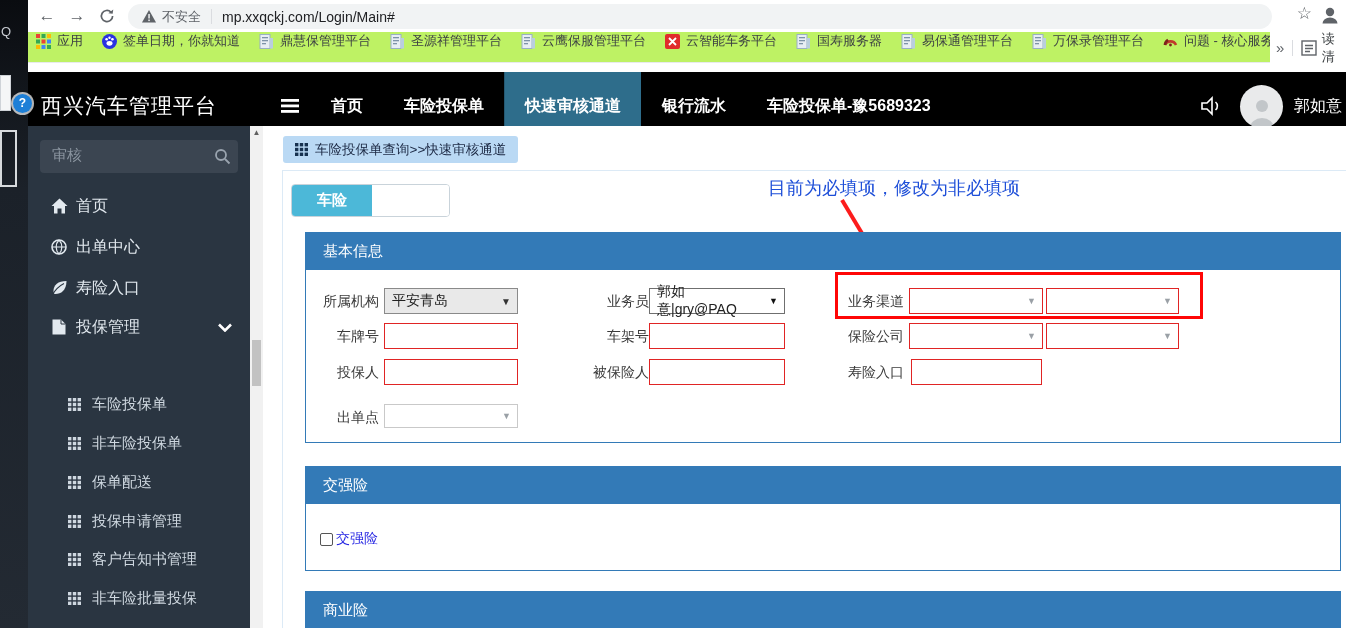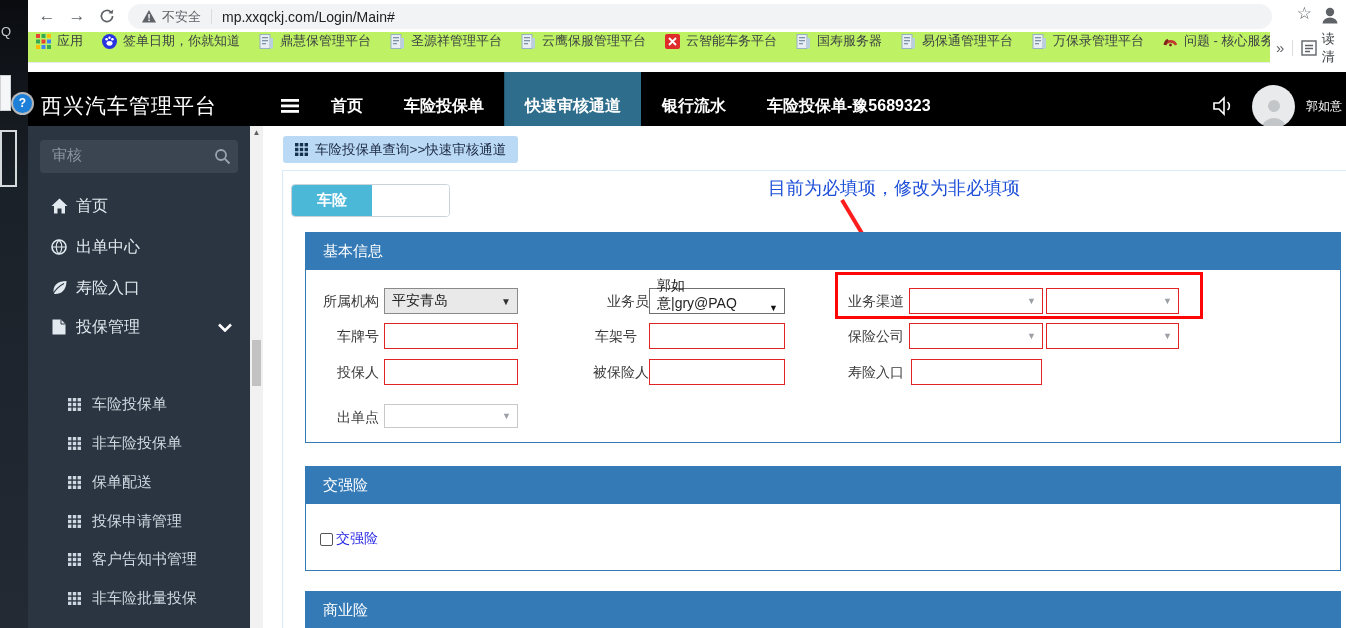--- a/index.html
+++ b/index.html
@@ -47,21 +47,21 @@
            letter-spacing:1px; flex:none; }
   .hamburger { width:42px; display:flex; align-items:center; justify-content:center;
                border-left:1px solid rgba(0,0,0,.18); flex:none; }
   .nav-item { display:flex; align-items:center; padding:0 20px; font-size:16px; font-weight:bold;
               border-left:1px solid rgba(0,0,0,.18); white-space:nowrap; }
   .nav-item.active { background:#2e6d8b; }
   .hdr-right { margin-left:auto; display:flex; align-items:center; padding-right:4px; }
   .vol-icon { margin-right:16px; }
   .hdr-avatar { width:43px; height:43px; border-radius:50%; background:#e9eaeb; overflow:hidden;
                 display:flex; align-items:flex-end; justify-content:center; margin-right:11px; flex:none; }
-  .hdr-user { font-size:12px; white-space:nowrap; }
+  .hdr-user { font-size:16px; white-space:nowrap; }
 
   
   .sidebar { position:absolute; left:28px; top:126px; width:222px; height:502px; background:#2a3541; }
   .side-search { position:absolute; left:12px; top:14px; width:198px; height:33px; background:#3b4551;
                  border:none; border-radius:4px; color:#dfe6ec; font-size:15px; padding:0 34px 0 12px;
                  outline:none; font-family:Liberation Mono, monospace; }
   .side-search::placeholder { color:#8b95a0; }
   .search-mag { position:absolute; left:186px; top:22px; }
   .side-item { position:absolute; left:0; width:222px; height:30px; display:flex; align-items:center;
                color:#e2e9ef; font-size:16px; }
@@ -107,21 +107,21 @@
   .lbl { position:absolute; height:26px; line-height:26px; font-size:14px; color:#3a3a3a; text-align:right; }
   .fld { position:absolute; height:26px; background:#fff; }
   input.fld { border:1.5px solid #e02424; outline:none; padding:0 6px; font-family:inherit; font-size:14px; }
   .dd { display:flex; align-items:center; padding:0 22px 0 7px; position:absolute; height:26px;
         background:#fff; font-size:14px; color:#222; }
   .dd .caret { position:absolute; right:6px; font-size:9px; color:#9aa0a6; }
   .dd-red { border:1.5px solid #e02424; }
   .dd-gray { border:1px solid #c9c9c9; }
   .sel-native { border:1px solid #8a8a8a; background:#e9e9e9; }
   .sel-native .caret { color:#333; font-size:10px; }
-  .dd-user { border:1px solid #6f6f6f;align-items:flex-end; }
+  .dd-user { border:1px solid #6f6f6f; }
   .dd-user .caret { color:#111; font-size:9px; }
 
   .chk-row { position:absolute; left:14px; top:63px; display:flex; align-items:center; }
   .chk { width:13px; height:13px; border:1px solid #555; border-radius:2px; background:#fff; flex:none; }
   .chk-lbl { color:#2727e3; font-size:14px; margin-left:3px; }
 
   svg { display:block; }
 </style>
 </head>
 <body>
@@ -518,21 +518,21 @@
       <div class="lbl" style="left:535px;top:55px;width:63px">业务渠道</div>
       <div class="dd dd-red" style="left:603px;top:55px;width:134px">
         <span class="caret">▼</span>
       </div>
       <div class="dd dd-red" style="left:740px;top:55px;width:133px">
         <span class="caret">▼</span>
       </div>
 
       <div class="lbl" style="left:10px;top:90px;width:63px">车牌号</div>
       <input class="fld" style="left: 78px; top: 90px; width: 134px;">
-      <div class="lbl" style="left:266px;top:90px;width:65px">车架号</div>
+      <div class="lbl" style="left:278px;top:90px;width:65px">车架号</div>
       <input class="fld" style="left: 343px; top: 90px; width: 136px;">
       <div class="lbl" style="left:535px;top:90px;width:63px">保险公司</div>
       <div class="dd dd-red" style="left:603px;top:90px;width:134px">
         <span class="caret">▼</span>
       </div>
       <div class="dd dd-red" style="left:740px;top:90px;width:133px">
         <span class="caret">▼</span>
       </div>
 
       <div class="lbl" style="left:10px;top:126px;width:63px">投保人</div>

